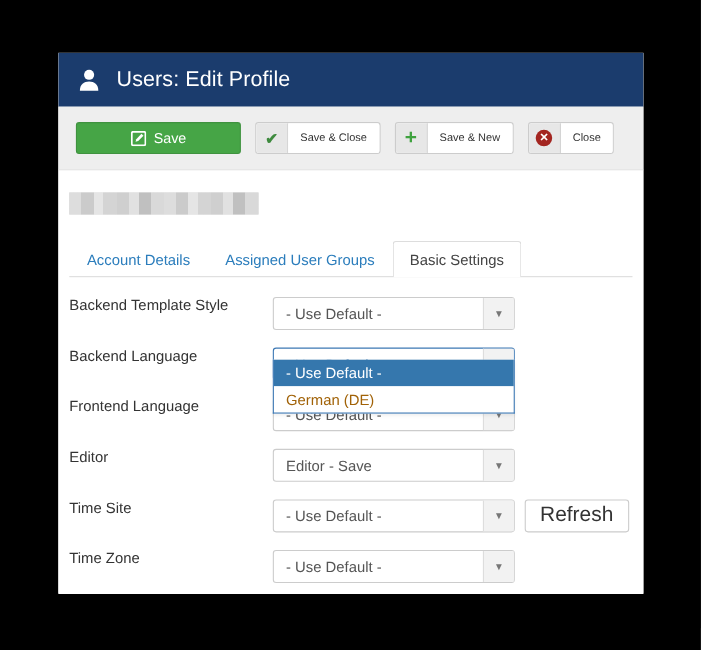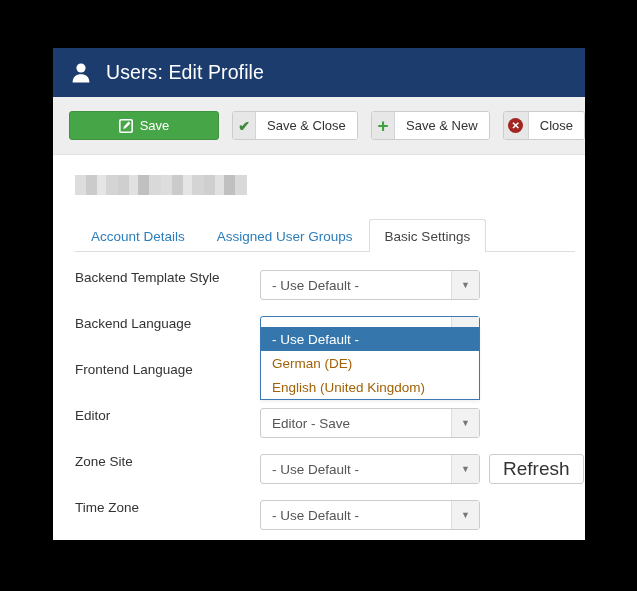--- a/index.html
+++ b/index.html
@@ -94,21 +94,21 @@
     background: #e7e7e7;
     border-right: 1px solid #d4d4d4;
     display: flex;
     align-items: center;
     justify-content: center;
   }
   .btn-split .lbl-cell {
     display: flex;
     align-items: center;
     padding: 0 11px;
-    font-size: 13px;
+    font-size: 10px;
     color: #333333;
     white-space: nowrap;
     background: #ffffff;
   }
 
   .ico-check { color: #3e8a3e; font-size: 14px; font-weight: bold; line-height: 1; }
   .ico-plus  { color: #3fa23f; font-size: 19px; font-weight: bold; line-height: 1; }
 
   .ico-close-circle {
     width: 15px; height: 15px;
@@ -117,21 +117,21 @@
     color: #ffffff;
     font-size: 10px;
     line-height: 15px;
     text-align: center;
     font-weight: bold;
   }
 
   
   .body-area {
     position: relative;
-    padding: 20px 0 0 12px;
+    padding: 20px 0 0 0;
     background: #ffffff;
     height: 384px;
   }
 
   
   .redacted {
     margin-left: 10px;
     width: 172px;
     height: 20px;
     display: block;
@@ -371,21 +371,21 @@
 
         <div class="form-row">
           <span class="form-label">Editor</span>
           <div class="select">
             <span class="sel-value">Editor - Save</span>
             <span class="sel-caret">▼</span>
           </div>
         </div>
 
         <div class="form-row">
-          <span class="form-label">Zone Site</span>
+          <span class="form-label">Time Site</span>
           <div class="select">
             <span class="sel-value">- Use Default -</span>
             <span class="sel-caret">▼</span>
           </div>
           <div class="btn-refresh">
             <span>Refresh</span>
           </div>
         </div>
 
         <div class="form-row">
@@ -396,21 +396,18 @@
           </div>
         </div>
 
         <div class="dropdown-panel">
           <div class="dd-item selected">
             <span>- Use Default -</span>
           </div>
           <div class="dd-item">
             <span>German (DE)</span>
           </div>
-          <div class="dd-item">
-            <span>English (United Kingdom)</span>
-          </div>
         </div>
 
       </div>
     </div>
   </div>
 </div>
 
 </body></html>

